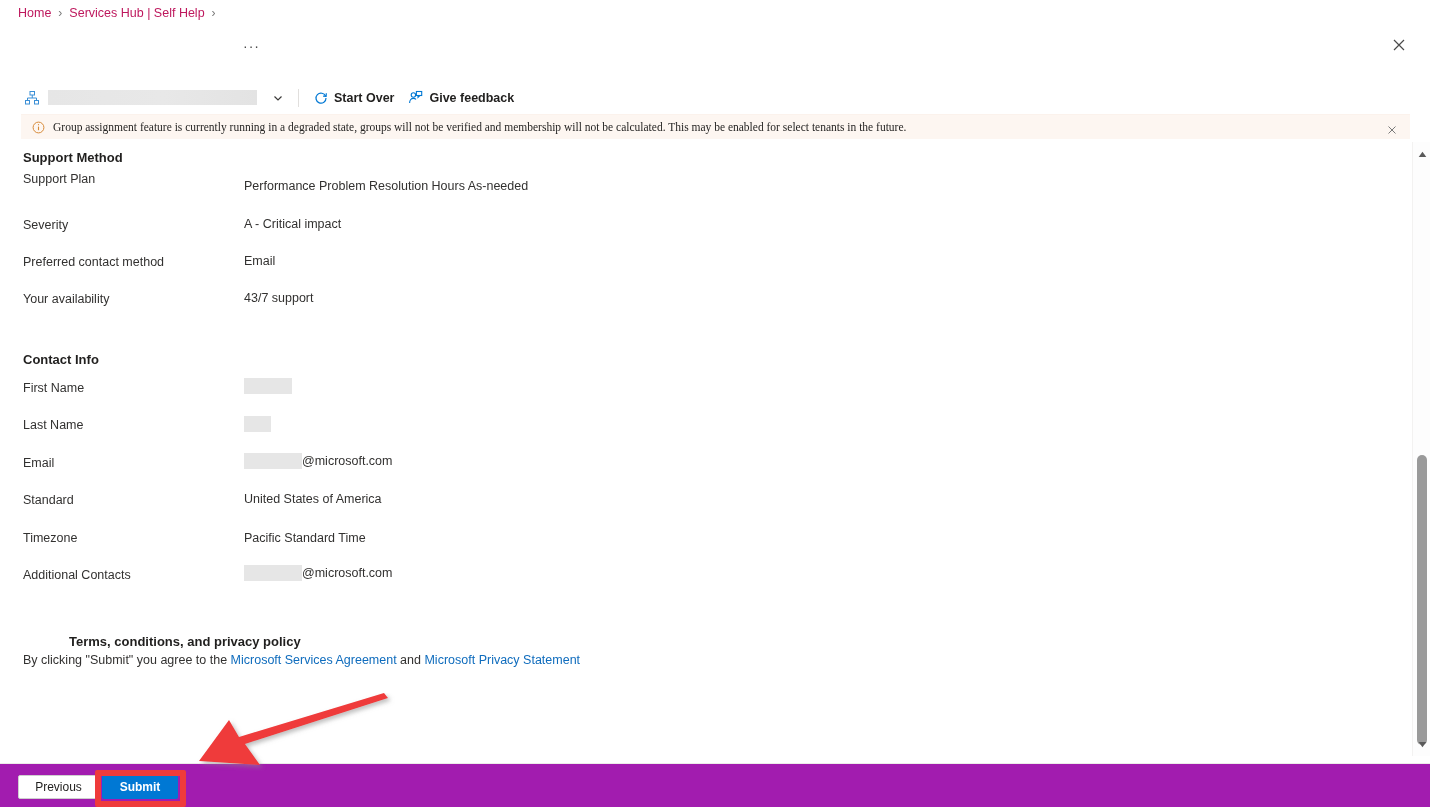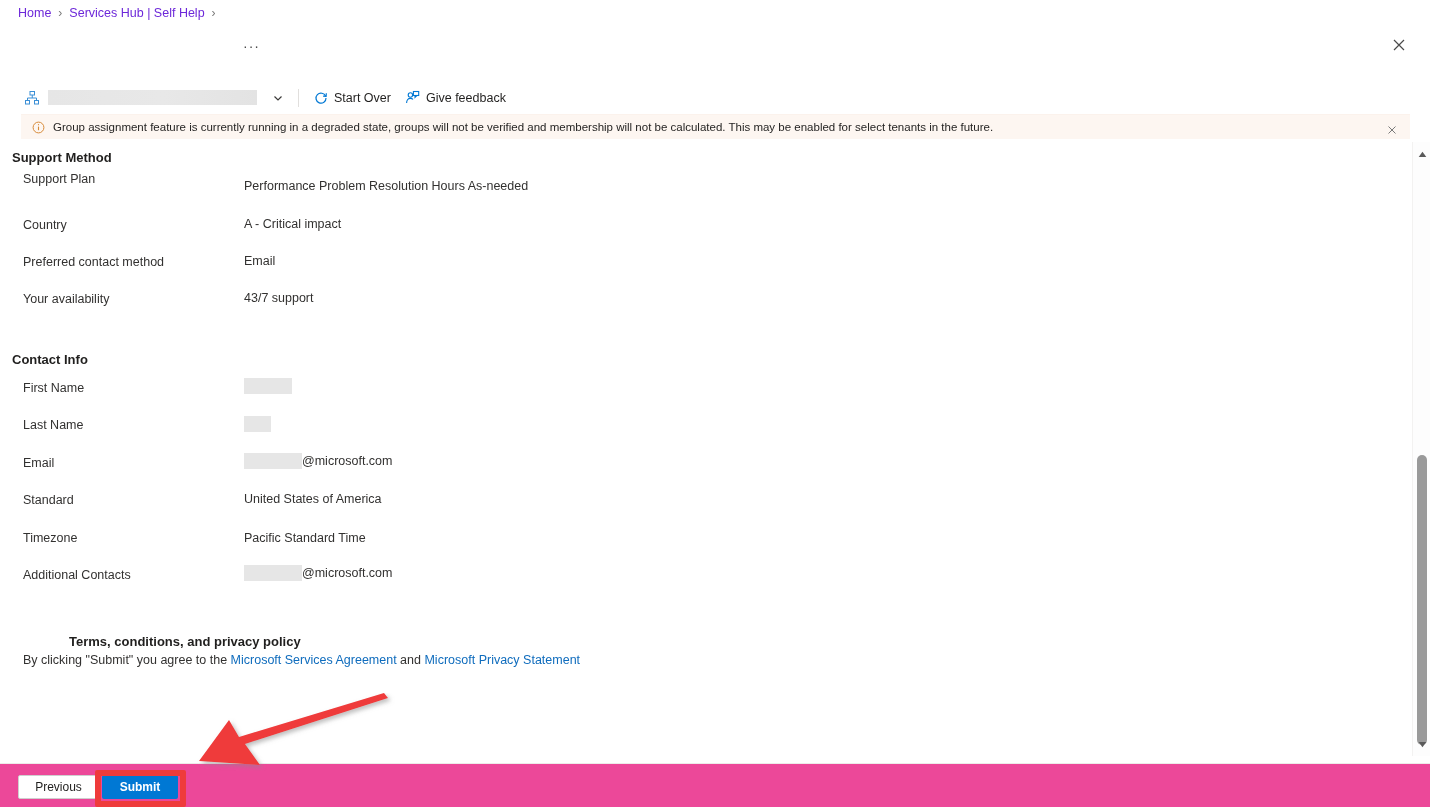--- a/index.html
+++ b/index.html
@@ -21,21 +21,21 @@
   
   .breadcrumb {
     position: absolute;
     left: 18px; top: 6px;
     font-size: 12.5px;
     color: #0078d4;
     display: flex; align-items: center;
     white-space: nowrap;
   }
   .breadcrumb a {
-    color: #6d28d9;
+    color: #be185d;
     text-decoration: none;
     cursor: pointer;
     text-align: center;
   }
   .bc-sep {
     color: #7a7a7a;
     margin: 0 7px;
     font-size: 12px;
     font-weight: 300;
   }
@@ -98,20 +98,21 @@
     margin-left: 12px;
   }
   .cb-btn {
     display: flex; align-items: center;
     gap: 6px;
     margin-left: 14px;
     font-size: 12.5px;
     color: #201f1e;
     cursor: pointer;
     white-space: nowrap;
+    font-weight: bold;
   }
   .cb-btn .cb-ico {
     width: 15px; height: 15px;
     display:flex; align-items:center; justify-content:center;
     color: #0078d4;
   }
 
   
   .banner {
     position: absolute;
@@ -125,39 +126,40 @@
     margin-left: 10px;
     width: 14px; height: 14px;
     color: #d88b39;
     display:flex;align-items:center;justify-content:center;
   }
   .banner-text {
     margin-left: 8px;
     font-size: 11.5px;
     color: #262524;
     white-space: nowrap;
+    font-family: Liberation Serif, serif;
   }
   .banner-close {
     position: absolute;
     right: 12px; top: 7px;
     width: 12px; height: 12px;
     color: #7a7a7a;
     cursor: pointer;
   }
 
   
   .content {
     position: absolute;
     left: 0; top: 142px;
     width: 1412px; height: 610px;
     overflow: hidden;
   }
   .section-head {
     position: absolute;
-    left: 12px;
+    left: 23px;
     font-size: 13px;
     font-weight: bold;
     color: #201f1e;
   }
   .row-label {
     position: absolute;
     left: 23px;
     font-size: 12.5px;
     color: #323130;
     white-space: nowrap;
@@ -222,21 +224,21 @@
     background: #9a9a9a;
     border-radius: 5px;
     cursor: pointer;
   }
 
   
   .footer {
     position: absolute;
     left: 0; bottom: 0;
     width: 1430px; height: 44px;
-    background: #ec4899;
+    background: #a21caf;
     border-top: 1px solid #edebe9;
   }
   .btn-prev {
     position: absolute;
     left: 18px; top: 11px;
     width: 81px; height: 24px;
     background: #ffffff;
     border: 1px solid #cfcfcf;
     border-radius: 2px;
     font-family: "Liberation Sans", sans-serif;
@@ -351,21 +353,21 @@
     </span>
   </div>
 
   <div class="content">
 
     <div class="section-head" style="top:8px">Support Method</div>
 
     <div class="row-label" style="top:30px">Support Plan</div>
     <div class="row-value" style="top:37px">Performance Problem Resolution Hours As-needed</div>
 
-    <div class="row-label" style="top:76px">Country</div>
+    <div class="row-label" style="top:76px">Severity</div>
     <div class="row-value" style="top:75px">A - Critical impact</div>
 
     <div class="row-label" style="top:113px">Preferred contact method</div>
     <div class="row-value" style="top:112px">Email</div>
 
     <div class="row-label" style="top:150px">Your availability</div>
     <div class="row-value" style="top:149px">43/7 support</div>
 
     <div class="section-head" style="top:210px">Contact Info</div>
 

